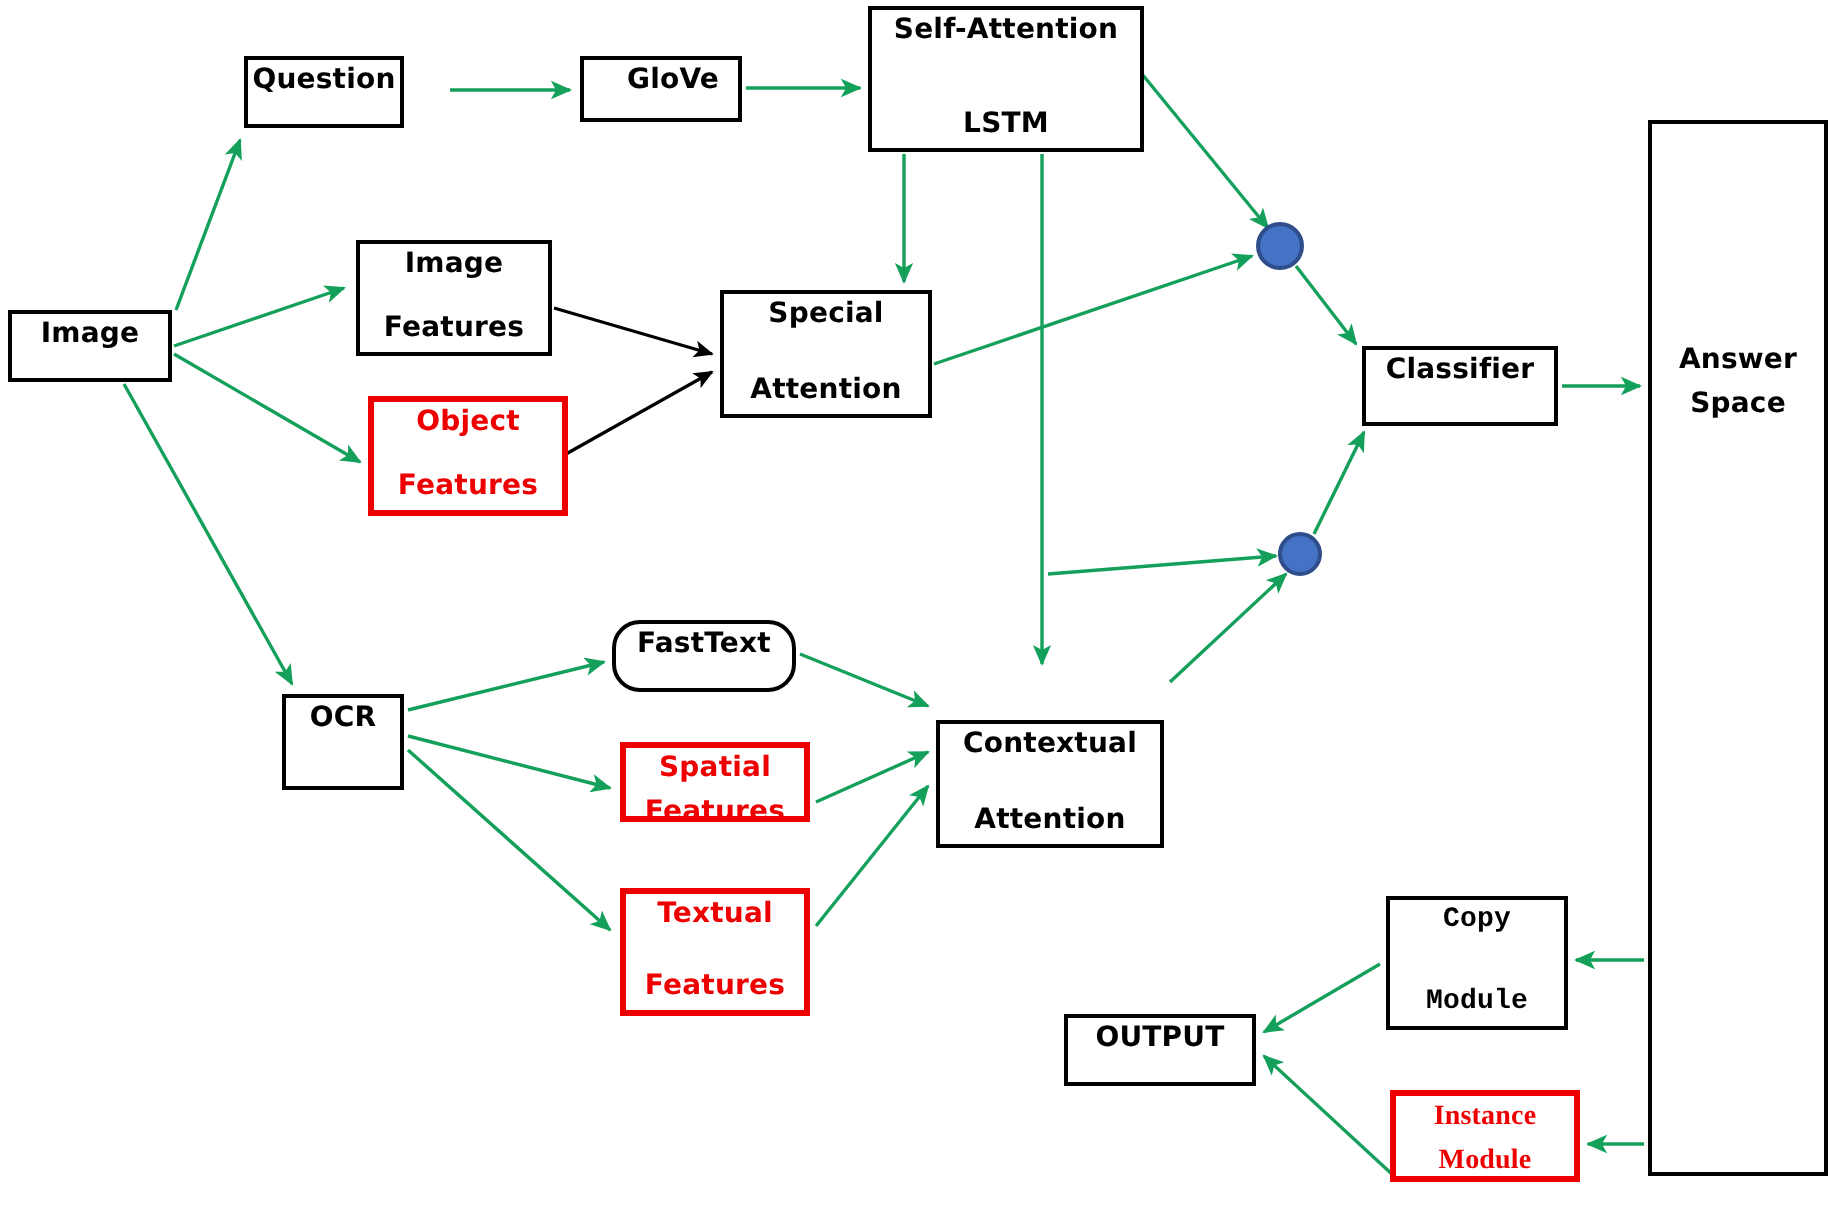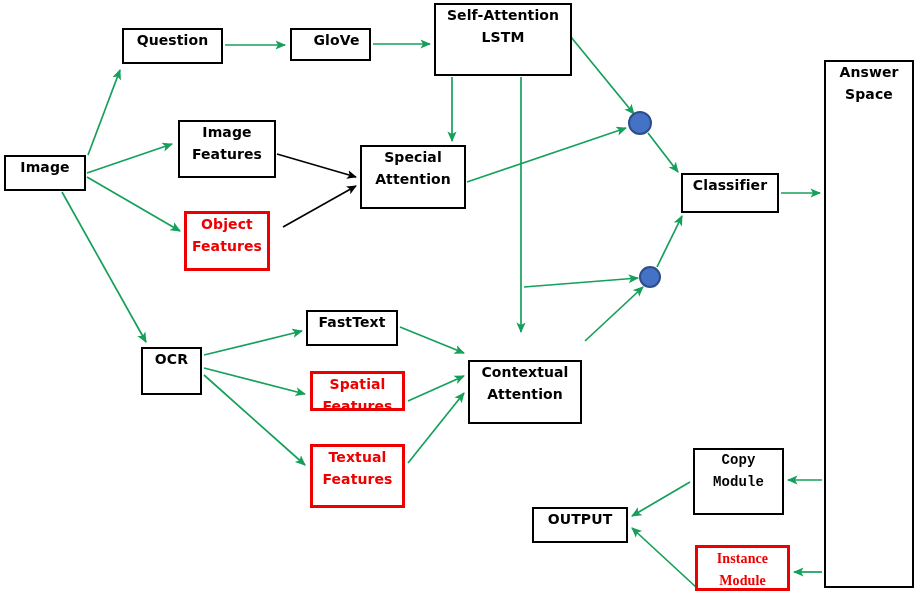--- a/index.html
+++ b/index.html
@@ -24,21 +24,21 @@
     width: 918px;
     height: 608px;
     pointer-events: none;
   }
   .node {
     position: absolute;
     box-sizing: border-box;
     display: flex;
     flex-direction: column;
     align-items: center;
-    justify-content: flex-start;
+    justify-content: space-between;
     text-align: center;
     background: #ffffff;
     border: 2px solid #000000;
     color: #000000;
     font-weight: bold;
     font-size: 14px;
     line-height: 1.55;
     letter-spacing: 0.1px;
     z-index: 3;
   }
@@ -103,64 +103,64 @@
         <polyline points="822,572 794,572" fill="none" stroke="#14a05a" stroke-width="1.7" marker-end="url(#arrow-green)"></polyline>
         <polyline points="690,482 632,516" fill="none" stroke="#14a05a" stroke-width="1.7" marker-end="url(#arrow-green)"></polyline>
         <polyline points="697,588 632,528" fill="none" stroke="#14a05a" stroke-width="1.7" marker-end="url(#arrow-green)"></polyline>
       </g>
   </svg>
 
   <div id="node-layer">
       <div class="node" style="left: 4px; top: 155px; width: 82px; height: 36px;">
         <span>Image</span>
       </div>
-      <div class="node" style="left: 122px; top: 28px; width: 101px; height: 36px;">
+      <div class="node" style="left: 122px; top: 28px; width: 80px; height: 36px;">
         <span>Question</span>
       </div>
       <div class="node" style="left: 290px; top: 28px; width: 81px; height: 33px; padding-left: 12px;">
         <span>GloVe</span>
       </div>
       <div class="node" style="left: 434px; top: 3px; width: 138px; height: 73px;">
         <span>Self-Attention</span>
         <span class="line2">LSTM</span>
       </div>
       <div class="node" style="left: 178px; top: 120px; width: 98px; height: 58px;">
         <span>Image</span>
         <span class="line2">Features</span>
       </div>
-      <div class="node red" style="left: 184px; top: 211px; width: 86px; height: 60px;">
+      <div class="node red" style="left: 184px; top: 198px; width: 100px; height: 60px;">
         <span>Object</span>
         <span class="line2">Features</span>
       </div>
       <div class="node" style="left: 360px; top: 145px; width: 106px; height: 64px;">
         <span>Special</span>
         <span class="line2">Attention</span>
       </div>
       <div class="node" style="left: 141px; top: 347px; width: 61px; height: 48px;">
         <span>OCR</span>
       </div>
-      <div class="node" style="left: 306px; top: 310px; width: 92px; height: 36px;">
+      <div class="node" style="left: 306px; top: 310px; width: 92px; height: 36px; border-radius: 14px;">
         <span>FastText</span>
       </div>
       <div class="node red" style="left: 310px; top: 371px; width: 95px; height: 40px;">
         <span>Spatial</span>
         <span class="line2">Features</span>
       </div>
       <div class="node red" style="left: 310px; top: 444px; width: 95px; height: 64px;">
         <span>Textual</span>
         <span class="line2">Features</span>
       </div>
       <div class="node" style="left: 468px; top: 336px; width: 114px; height: 64px; margin-top: 24px;">
         <span>Contextual</span>
         <span class="line2">Attention</span>
       </div>
       <div class="node" style="left: 681px; top: 173px; width: 98px; height: 40px;">
         <span>Classifier</span>
       </div>
-      <div class="node tall" style="left: 824px; top: 60px; width: 90px; height: 528px; ">
+      <div class="node tall" style="left: 824px; top: 60px; width: 90px; height: 528px; padding-top: 108px;">
         <span>Answer</span>
         <span class="line2">Space</span>
       </div>
       <div class="node" style="left: 693px; top: 448px; width: 91px; height: 67px; font-family: Liberation Mono, monospace;">
         <span>Copy</span>
         <span class="line2">Module</span>
       </div>
       <div class="node" style="left: 532px; top: 507px; width: 96px; height: 36px;">
         <span>OUTPUT</span>
       </div>

